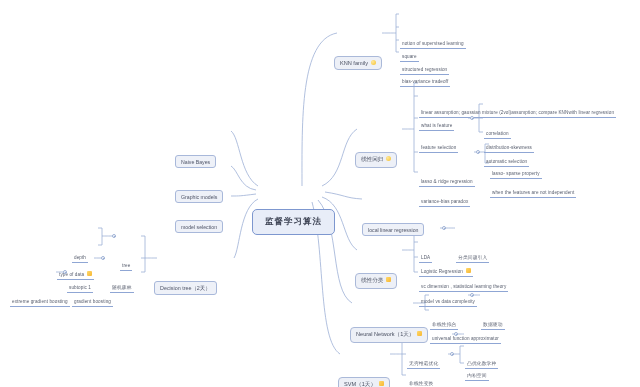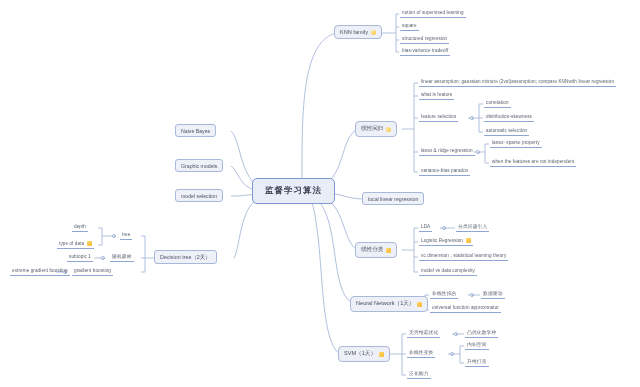--- a/index.html
+++ b/index.html
@@ -12,22 +12,22 @@
   }
   #canvas{position:absolute;left:0;top:0;width:640px;height:387px;}
   svg.links{position:absolute;left:0;top:0;width:640px;height:387px;pointer-events:none;}
 
   
   .node{
     position:absolute;
     white-space:nowrap;
     box-sizing:border-box;
     display:flex;
-    align-items:center;
     color:#4a4f63;
+    margin-top:31px;
   }
 
   
   .leaf{
     font-size:4.6px;
     line-height:7px;
     padding:0 2px 1px 2px;
     border-bottom:0.8px solid #8fa6d4;
     color:#5a6070;
     letter-spacing:0.1px;

